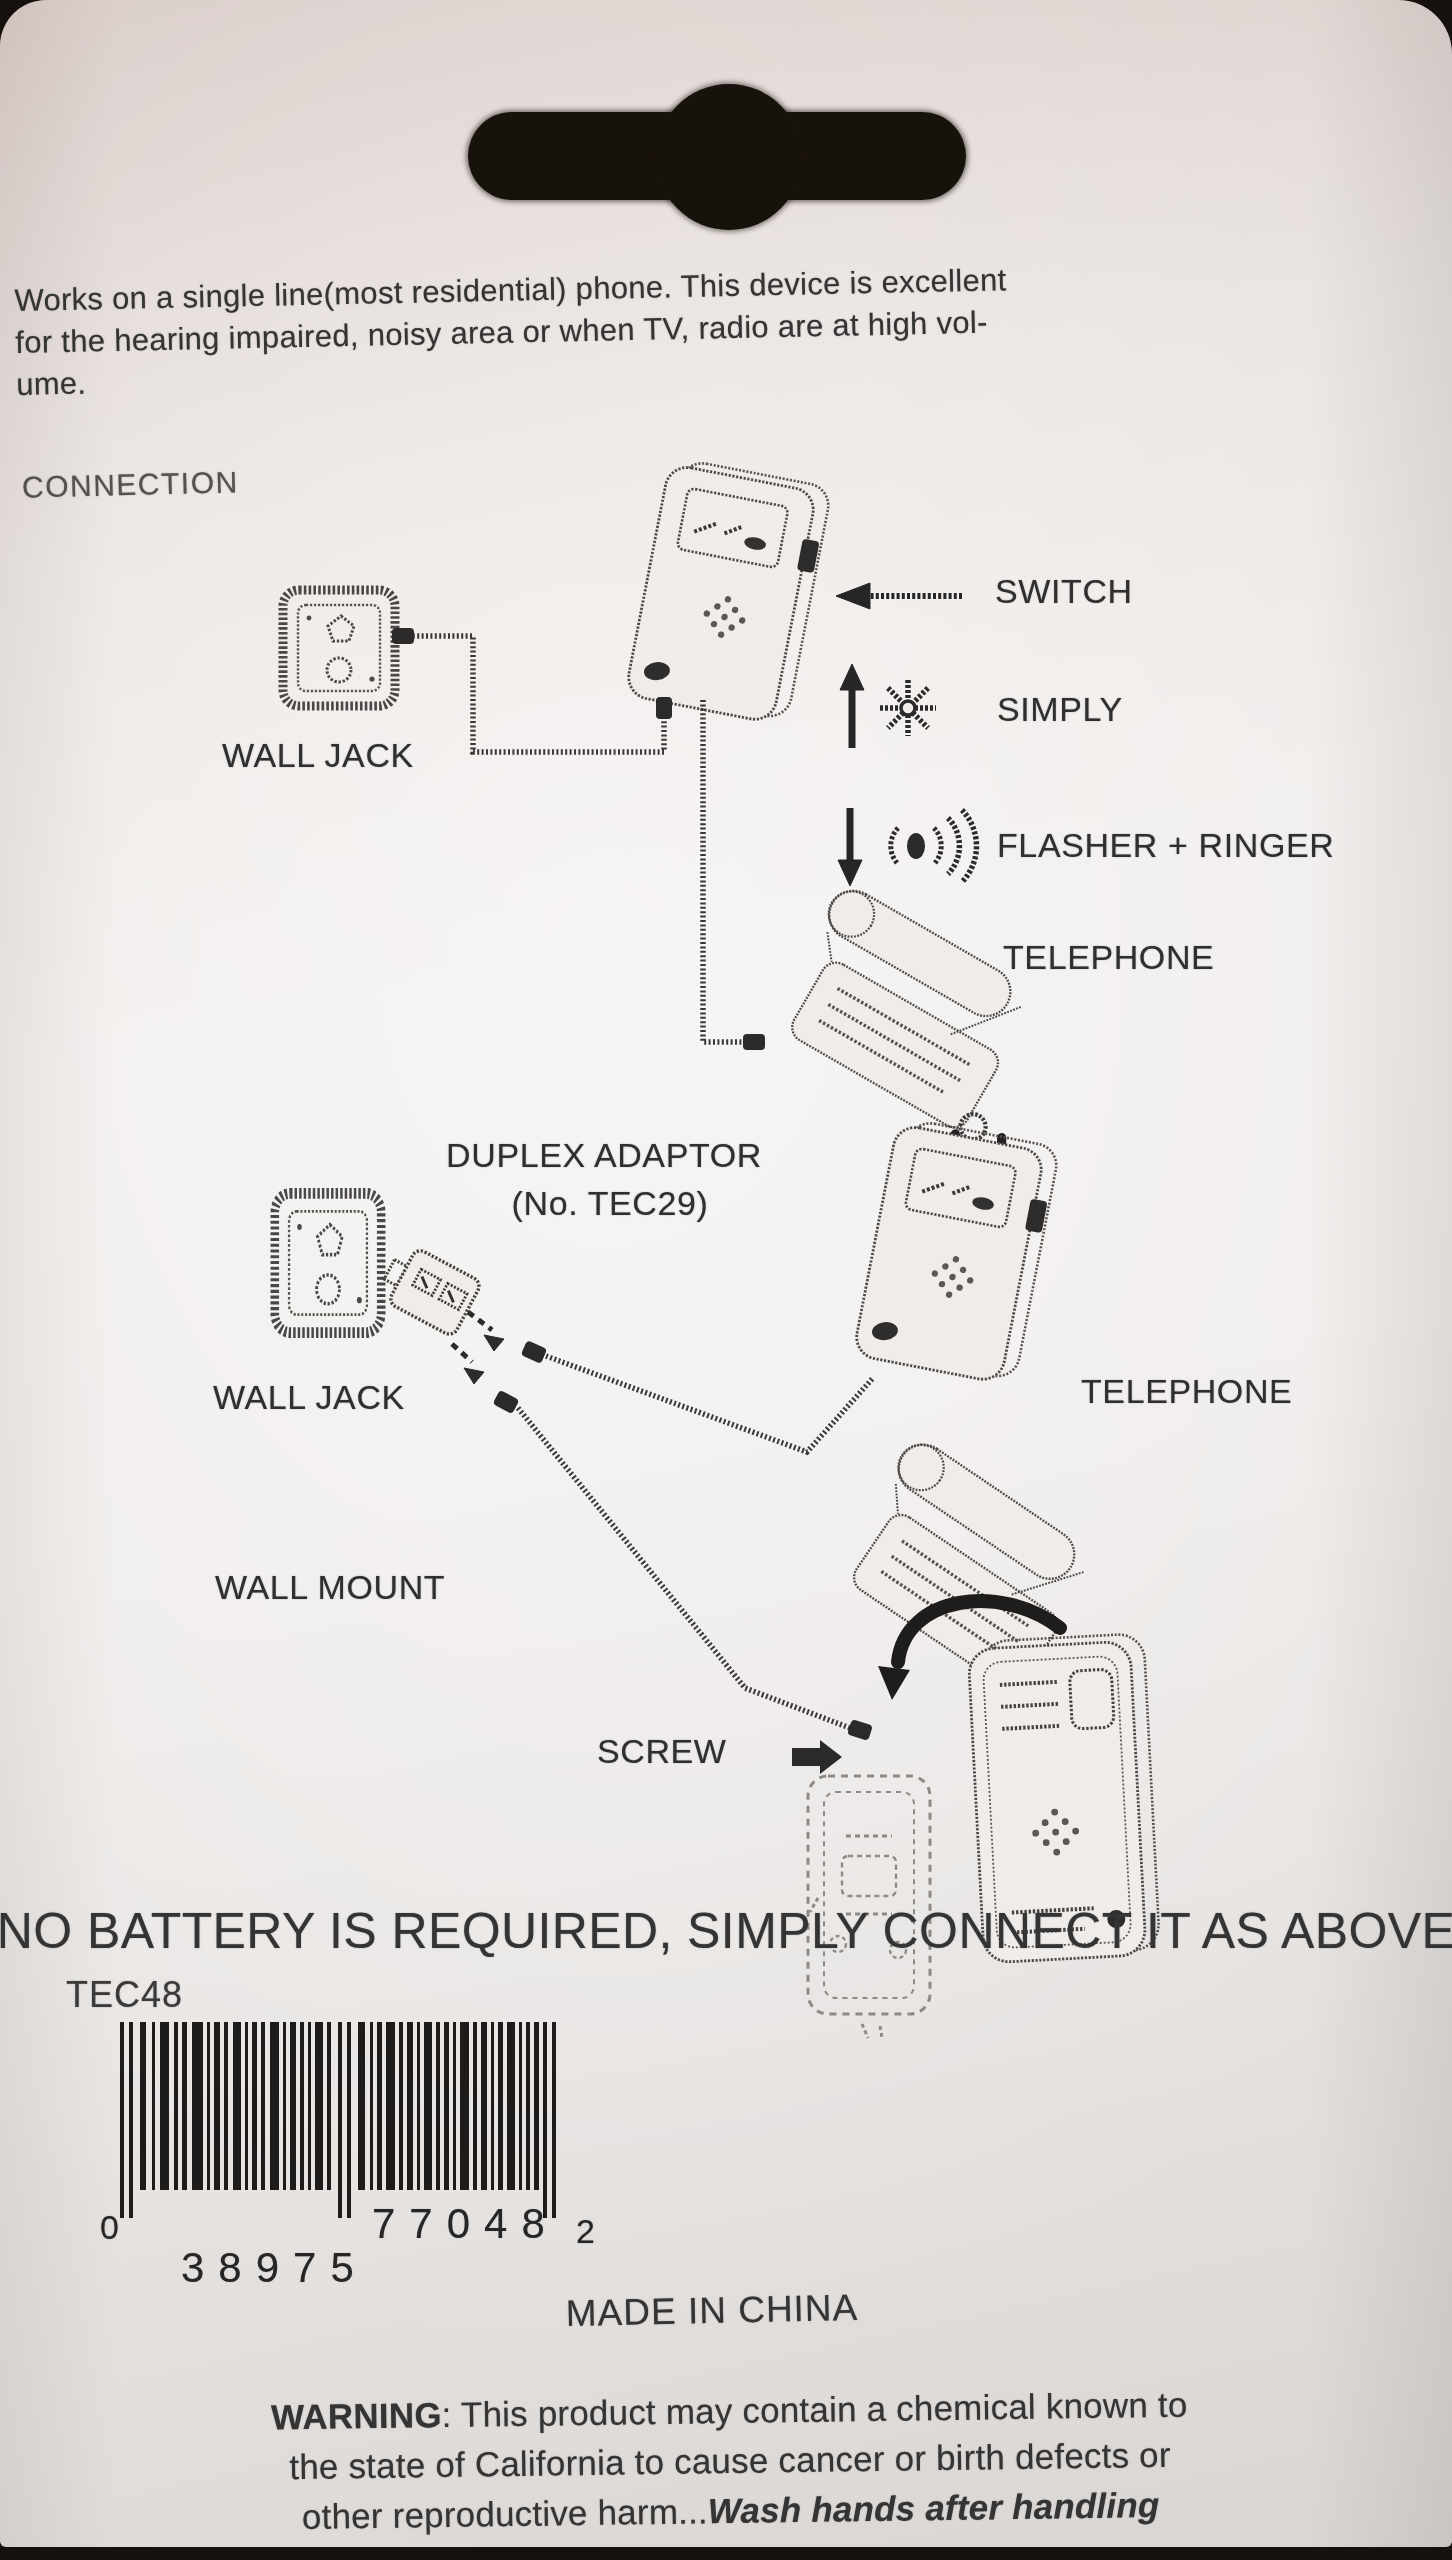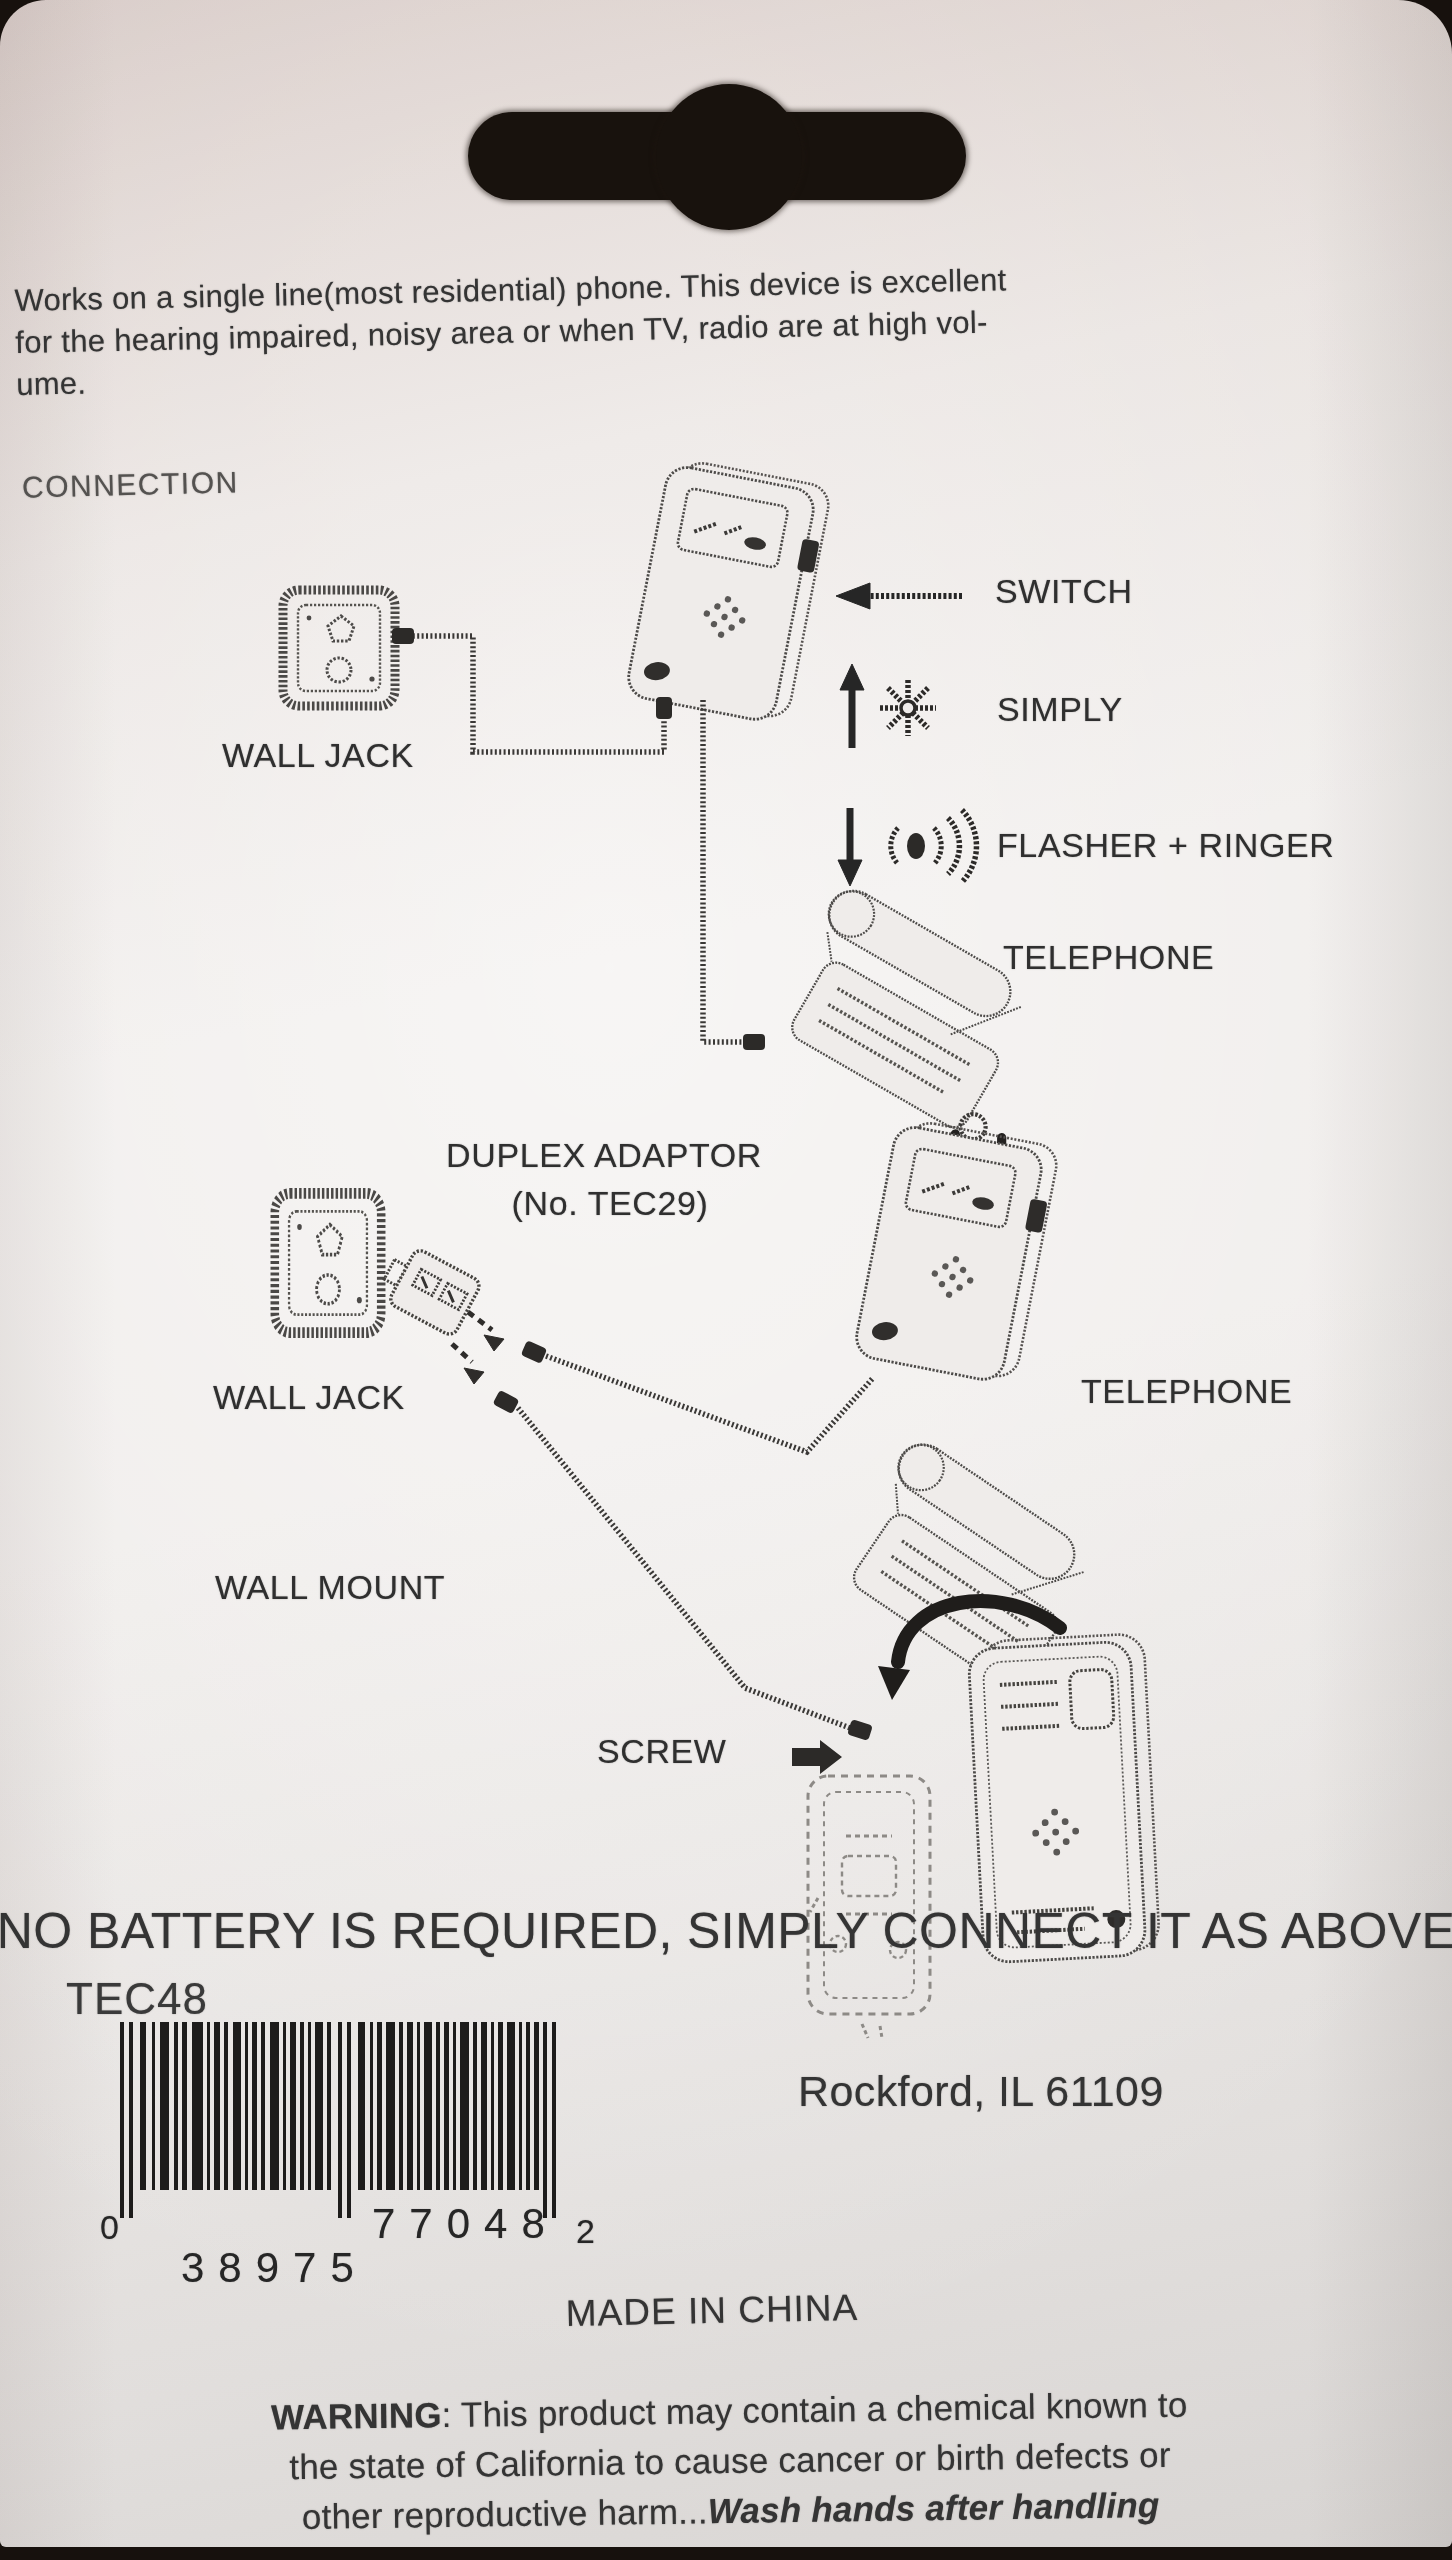--- a/index.html
+++ b/index.html
@@ -38,21 +38,21 @@
   .t{
     position:absolute;color:#343434;
     text-shadow:0 0 1.3px rgba(80,78,76,.6);
     white-space:nowrap;
   }
   .intro{font-size:31px;line-height:42px;letter-spacing:.3px;transform:rotate(-1.2deg);transform-origin:left top;}
   .heading{font-size:30px;letter-spacing:1.5px;color:#545250;transform:rotate(-1.4deg);}
   .diag-label{font-size:34px;letter-spacing:.6px;color:#2f2f2f;}
   .center{transform:translateX(-50%);}
   .note{font-size:50px;letter-spacing:.4px;}
-  .model{font-size:44px;letter-spacing:1px;color:#3a3a3a;}
+  .model{font-size:36px;letter-spacing:1px;color:#3a3a3a;}
   .addr{font-size:43px;line-height:62px;letter-spacing:.4px;}
   .origin{font-size:37px;letter-spacing:1px;transform:translateX(-50%) rotate(-1.2deg);}
   .warn{font-size:35px;line-height:50px;letter-spacing:.2px;transform:translateX(-50%) rotate(-0.8deg);}
   .warn b{font-weight:bold;}
   .warn .emph{font-weight:bold;font-style:italic;}
   .upc-num{font-size:42px;letter-spacing:14px;color:#262626;text-shadow:0 0 1px rgba(60,60,60,.5);}
   .upc-side{font-size:34px;color:#262626;}
   svg{position:absolute;left:0;top:0;}
   svg *{vector-effect:none;}
 </style>
@@ -315,21 +315,20 @@
 <div class="t diag-label" style="left:597px;top:1732px;">SCREW</div>
 <div class="t note center" style="left:726px;top:1902px;">NO BATTERY IS REQUIRED, SIMPLY CONNECT IT AS ABOVE</div>
 
 <div class="t model" style="left:66px;top:1974px;">TEC48</div>
 <div class="t upc-side" style="left:100px;top:2208px;">0</div>
 <div class="t upc-num" style="left:181px;top:2200px;margin-top:44px;">38975</div>
 <div class="t upc-num" style="left:372px;top:2200px;">77048</div>
 <div class="t upc-side" style="left:576px;top:2212px;">2</div>
 
 <div class="t addr" style="left:798px;top:2060px;">
-  <div>Rockford, IL 61109</div>
 </div>
 
 <div class="t origin" style="left:712px;top:2290px;">MADE IN CHINA</div>
 
 <div class="t warn" style="left:730px;top:2386px;text-align:center;">
   <div><b>WARNING</b><span>: This product may contain a chemical known to</span></div>
   <div>the state of California to cause cancer or birth defects or</div>
   <div><span>other reproductive harm...</span><span class="emph">Wash hands after handling</span></div>
 </div>
 

